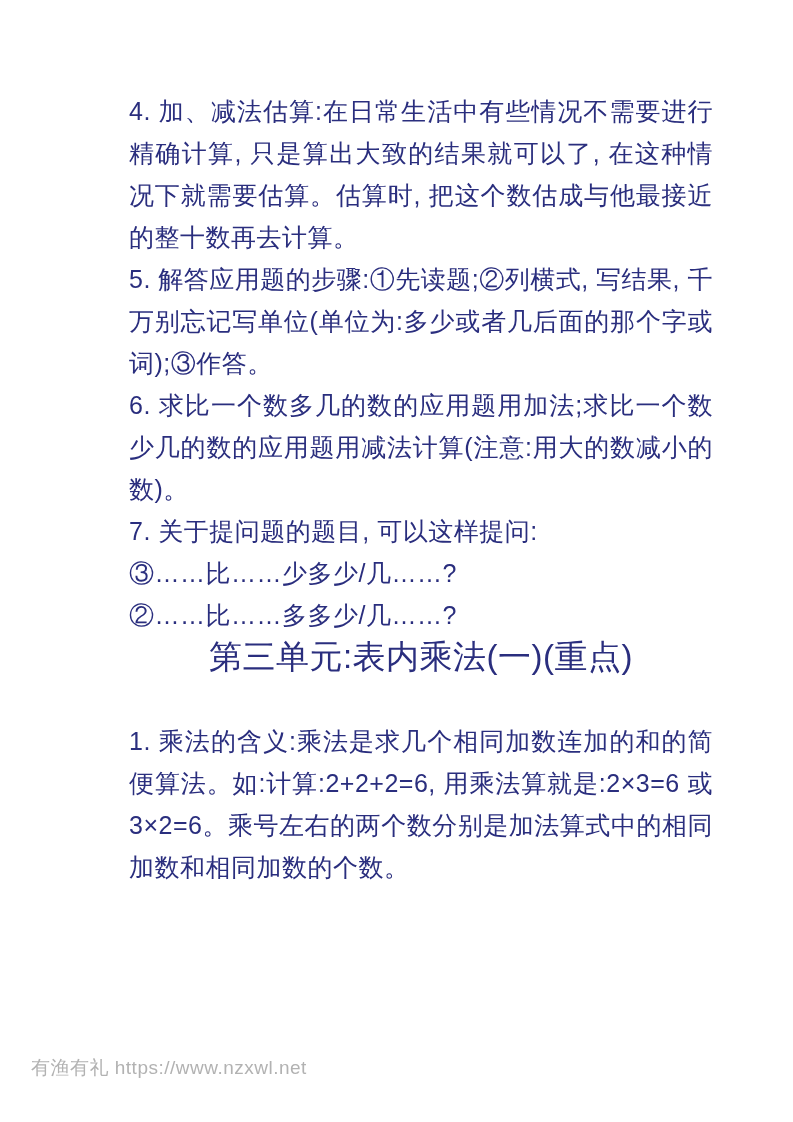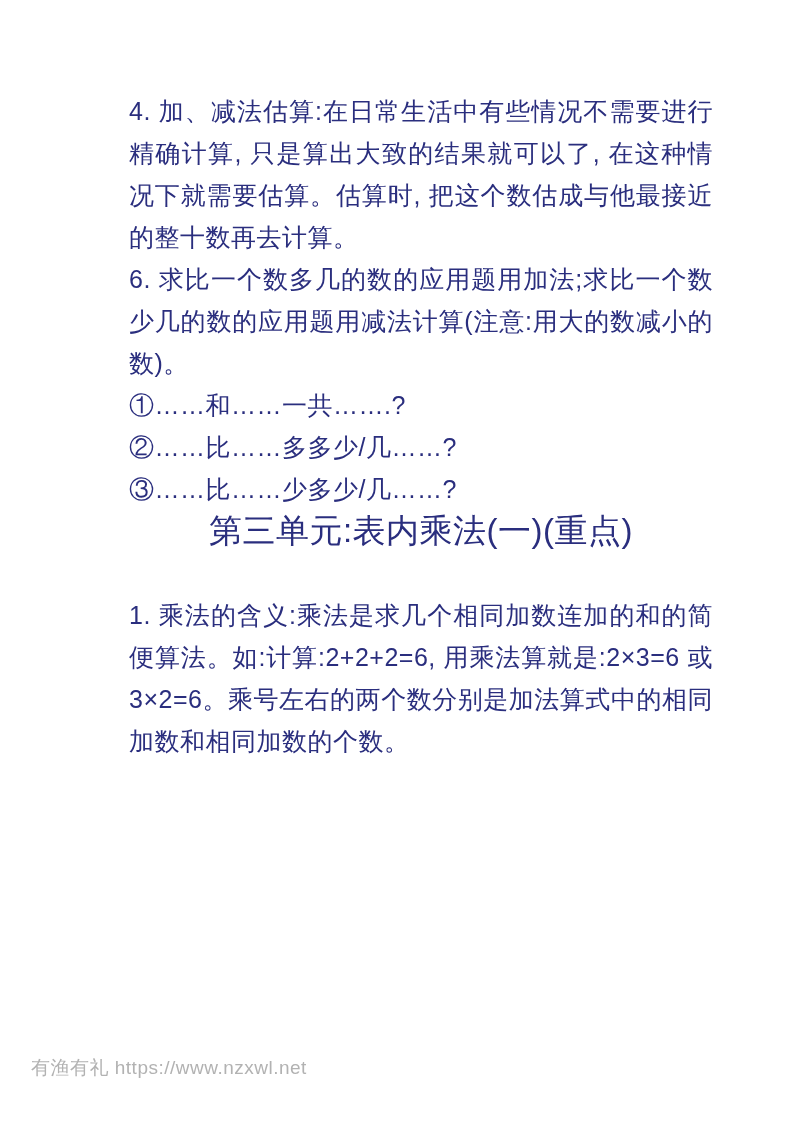--- a/index.html
+++ b/index.html
@@ -53,29 +53,30 @@
   }
 </style>
 </head>
 <body>
 
 <div class="page">
   <div class="content">
 
     <p>4. 加、减法估算:在日常生活中有些情况不需要进行精确计算, 只是算出大致的结果就可以了, 在这种情况下就需要估算。估算时, 把这个数估成与他最接近的整十数再去计算。</p>
 
+    <p>5. 解答应用题的步骤:①先读题;②列横式, 写结果, 千万别忘记写单位(单位为:多少或者几后面的那个字或词);③作答。</p>
 
     <p>6. 求比一个数多几的数的应用题用加法;求比一个数少几的数的应用题用减法计算(注意:用大的数减小的数)。</p>
 
+    <p>7. 关于提问题的题目, 可以这样提问:</p>
 
-    <p>①……和……一共…….?</p>
+
+    <p>③……比……少多少/几……?</p>
 
     <p>②……比……多多少/几……?</p>
-
-    <p>③……比……少多少/几……?</p>
 
     <h2 class="unit-heading">第三单元:表内乘法(一)(重点)</h2>
 
     <p>1. 乘法的含义:乘法是求几个相同加数连加的和的简便算法。如:计算:2+2+2=6, 用乘法算就是:2×3=6 或 3×2=6。乘号左右的两个数分别是加法算式中的相同加数和相同加数的个数。</p>
 
 
   </div>
 
   <div class="footer">有渔有礼 https://www.nzxwl.net</div>
 </div>

